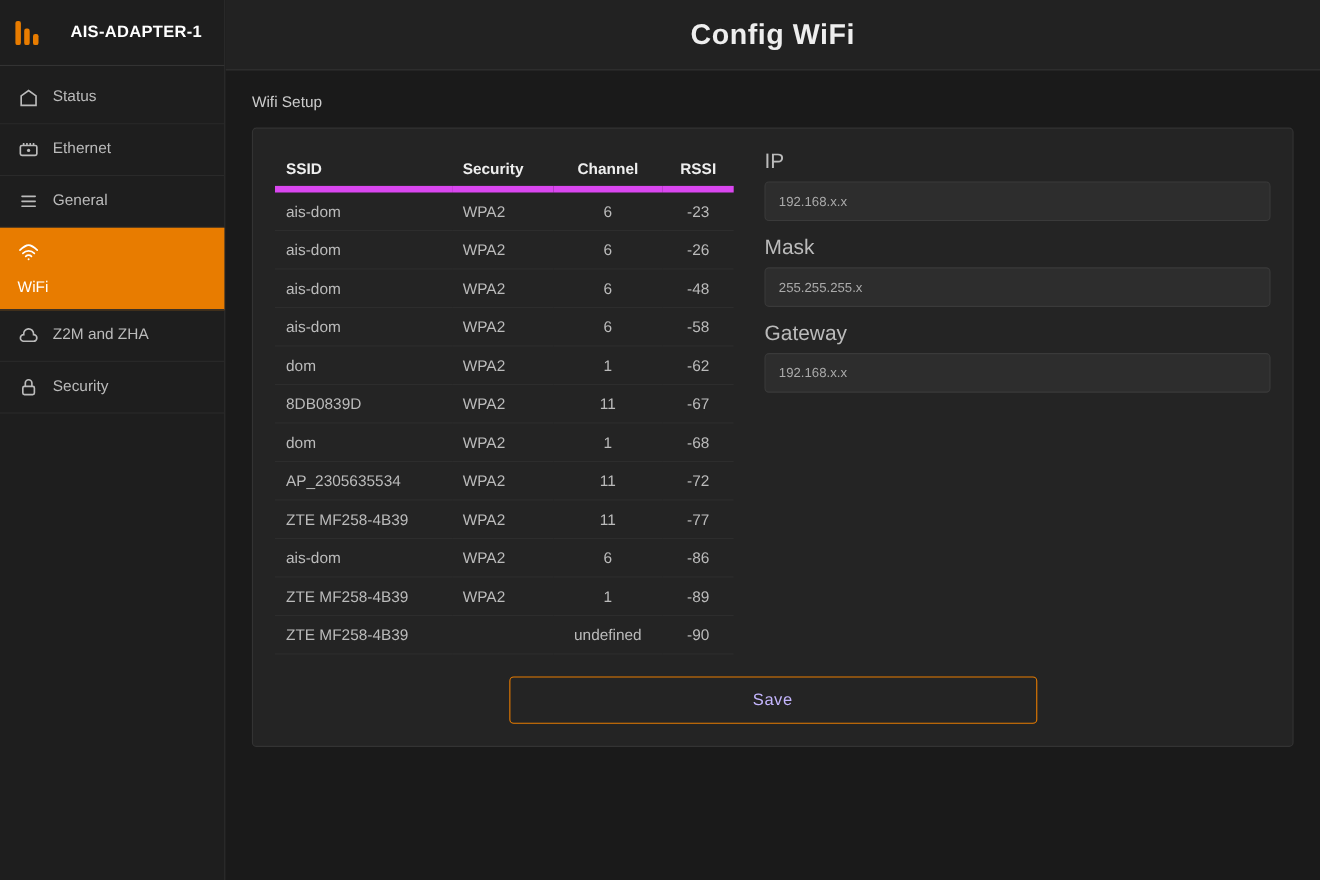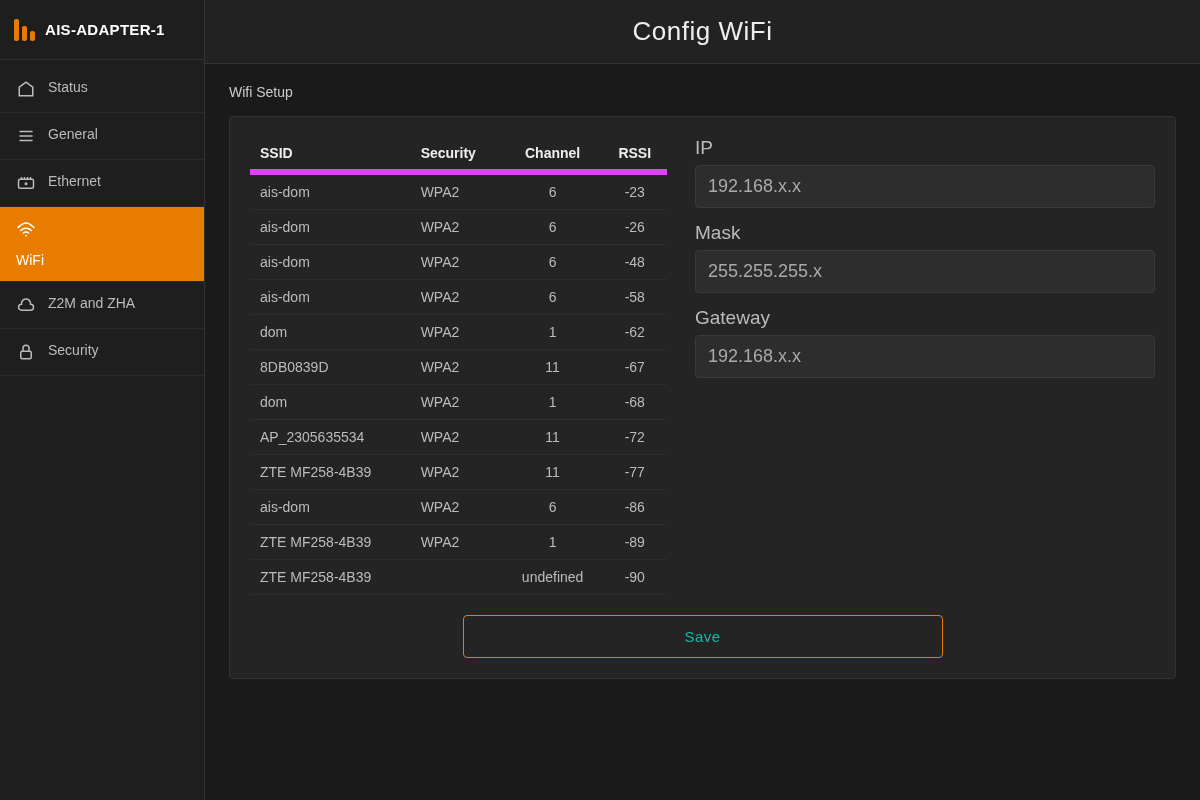--- a/index.html
+++ b/index.html
@@ -45,20 +45,21 @@
       border-radius: 2px;
     }
     .logo-bar.b1 { height: 22px; background: #e87c00; }
     .logo-bar.b2 { height: 15px; background: #e87c00; margin-top: 7px; }
     .logo-bar.b3 { height: 10px; background: #e87c00; margin-top: 12px; }
     .app-name {
       color: #fff;
       font-size: 15px;
       font-weight: 600;
       letter-spacing: 0.3px;
+      margin-left: 19px;
     }
 
     .sidebar-nav {
       display: flex;
       flex-direction: column;
       padding-top: 6px;
     }
     .sidebar-item {
       display: flex;
       align-items: flex-start;
@@ -96,21 +97,21 @@
     }
     #main-header {
       background: #222;
       border-bottom: 1px solid #333;
       padding: 16px 24px;
       text-align: center;
     }
     #main-header h1 {
       color: #eee;
       font-size: 26px;
-      font-weight: 400;
+      font-weight: 700;
       letter-spacing: 0.5px;
     }
 
     #content {
       flex: 1;
       padding: 20px 24px;
       overflow-y: auto;
     }
 
     .section-title {
@@ -206,39 +207,39 @@
     }
     .field-label {
       color: #bbb;
       font-size: 19px;
     }
     .field-input {
       background: #2d2d2d;
       border: 1px solid #3a3a3a;
       border-radius: 4px;
       color: #aaa;
-      font-size: 18px;
+      font-size: 12px;
       padding: 10px 12px;
       width: 100%;
       outline: none;
     }
 
     
     .save-row {
       margin-top: 20px;
       display: flex;
       justify-content: center;
     }
     .save-btn {
       width: 480px;
       padding: 12px 0;
       background: transparent;
       border: 1px solid #e87c00;
       border-radius: 4px;
-      color: #14b8a6;
+      color: #c4b5fd;
       font-size: 15px;
       cursor: pointer;
       letter-spacing: 0.5px;
       transition: background 0.15s;
     }
 
     
     svg { display: block; }
   </style>
 </head>
@@ -262,37 +263,37 @@
         <svg width="18" height="18" viewBox="0 0 24 24" fill="none" stroke="currentColor" stroke-width="2">
           <path d="M3 9.5L12 3l9 6.5V21H3V9.5z"></path>
         </svg>
       </span>
       <span class="nav-label">Status</span>
     </div>
 
     <div class="sidebar-item">
       <span class="nav-icon">
         <svg width="18" height="18" viewBox="0 0 24 24" fill="none" stroke="currentColor" stroke-width="2">
+          <rect x="2" y="7" width="20" height="12" rx="2"></rect>
+          <path d="M6 7V4M10 7V4M14 7V4M18 7V4"></path>
+          <circle cx="12" cy="13" r="2" fill="currentColor" stroke="none"></circle>
+        </svg>
+      </span>
+      <span class="nav-label">Ethernet</span>
+    </div>
+
+    <div class="sidebar-item">
+      <span class="nav-icon">
+        <svg width="18" height="18" viewBox="0 0 24 24" fill="none" stroke="currentColor" stroke-width="2">
           <rect x="3" y="5" width="18" height="2" rx="1" fill="currentColor" stroke="none"></rect>
           <rect x="3" y="11" width="18" height="2" rx="1" fill="currentColor" stroke="none"></rect>
           <rect x="3" y="17" width="18" height="2" rx="1" fill="currentColor" stroke="none"></rect>
         </svg>
       </span>
       <span class="nav-label">General</span>
-    </div>
-
-    <div class="sidebar-item">
-      <span class="nav-icon">
-        <svg width="18" height="18" viewBox="0 0 24 24" fill="none" stroke="currentColor" stroke-width="2">
-          <rect x="2" y="7" width="20" height="12" rx="2"></rect>
-          <path d="M6 7V4M10 7V4M14 7V4M18 7V4"></path>
-          <circle cx="12" cy="13" r="2" fill="currentColor" stroke="none"></circle>
-        </svg>
-      </span>
-      <span class="nav-label">Ethernet</span>
     </div>
 
     <div class="sidebar-item active">
       <span class="nav-icon">
         <svg width="18" height="18" viewBox="0 0 24 24" fill="none" stroke="currentColor" stroke-width="2">
           <path d="M1.5 8.5C5.5 4.5 10.5 2.5 12 2.5s6.5 2 10.5 6" stroke-linecap="round"></path>
           <path d="M5 12.5c1.9-1.9 4.2-3 7-3s5.1 1.1 7 3" stroke-linecap="round"></path>
           <path d="M8.5 16c1-1 2.2-1.5 3.5-1.5s2.5.5 3.5 1.5" stroke-linecap="round"></path>
           <circle cx="12" cy="19.5" r="1.2" fill="currentColor" stroke="none"></circle>
         </svg>

